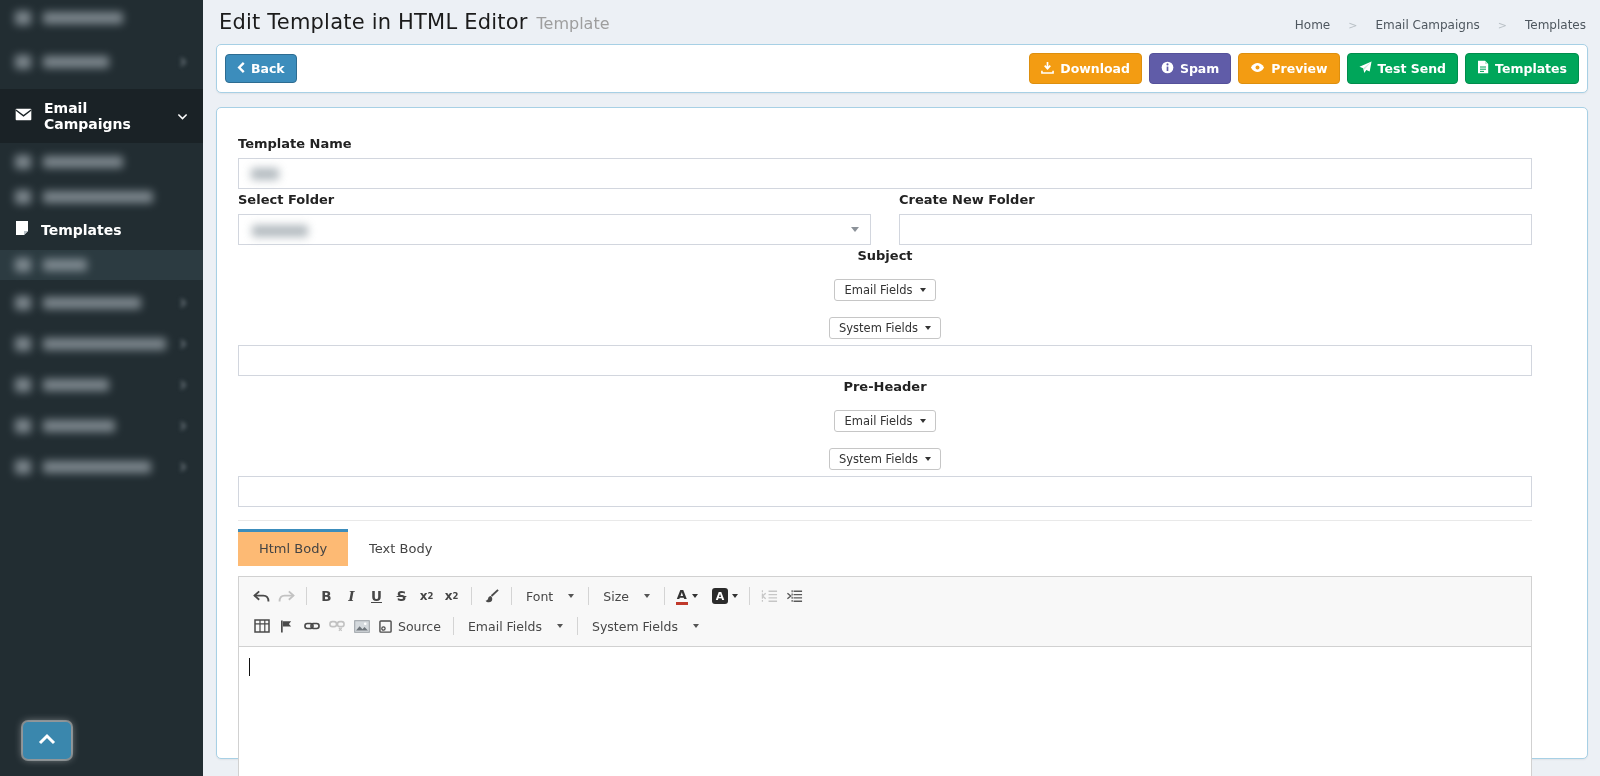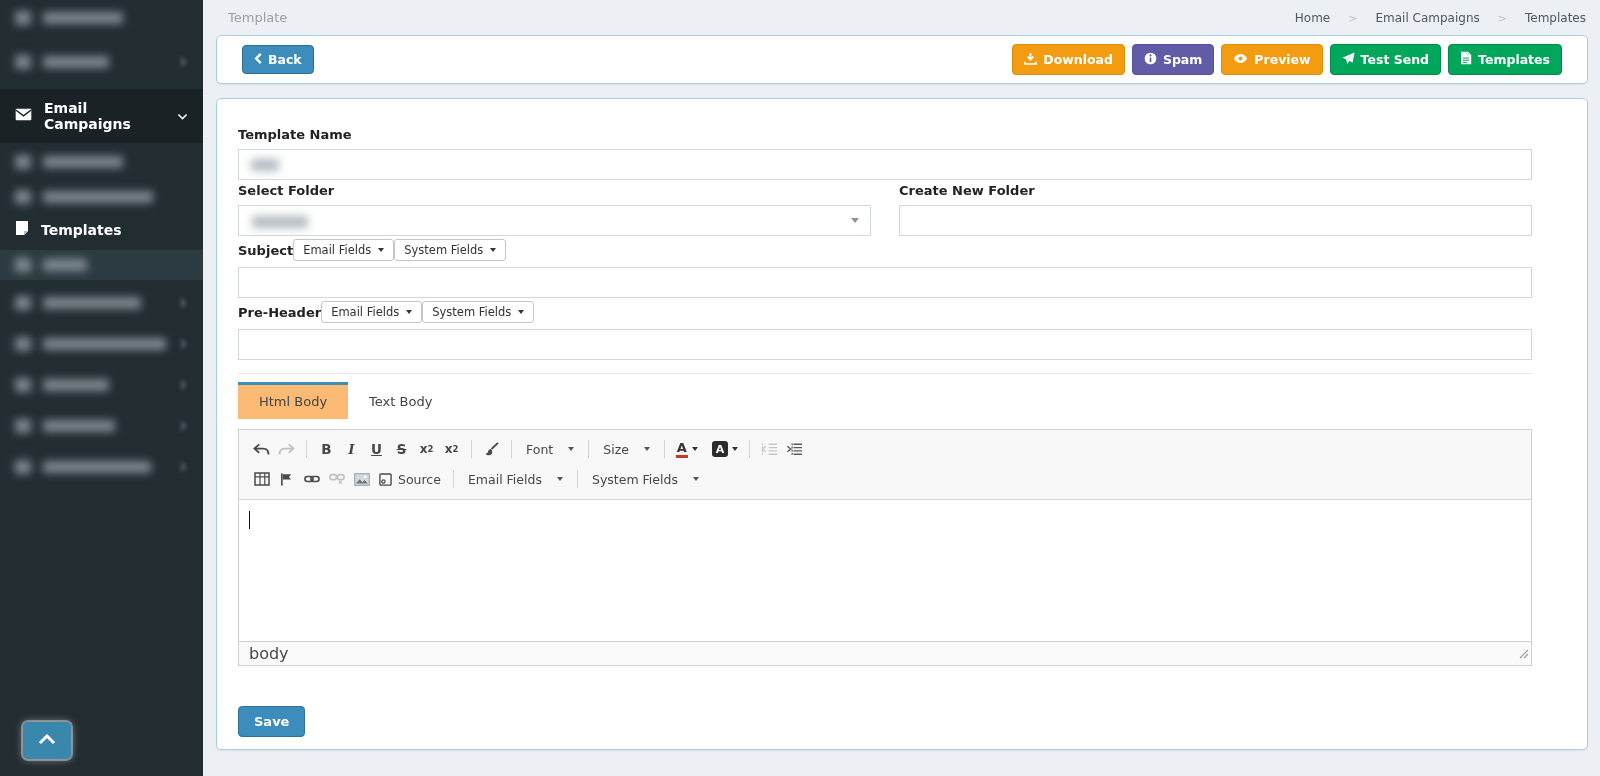--- a/index.html
+++ b/index.html
@@ -19,46 +19,46 @@
   .blur-chev { margin-left:auto; filter:blur(2px); color:#8a949b; display:flex; }
   .settings-row { display:block; padding:10px 15px 4px; }
   .settings-inner { display:flex; align-items:center; gap:10px; color:#fff; font-size:15px; font-weight:bold; }
   .settings-dashes { margin:5px 3px 0 6px; border-bottom:2px dashed #cdd5d9; }
   .scrolltop { position:absolute; left:23px; bottom:17px; width:48px; height:37px; background:#3a87ad; border:none; border-radius:5px; display:flex; align-items:center; justify-content:center; box-shadow:0 0 0 2px rgba(255,255,255,.35), 0 0 9px rgba(255,255,255,.55); cursor:pointer; }
 
   
   .main { flex:1; position:relative; }
   .content-header { display:flex; align-items:baseline; padding:10px 14px 3px 16px; }
   .page-title { font-size:21px; font-weight:500; color:#1b1b1b; letter-spacing:.2px; }
-  .page-subtitle { font-size:13px; color:#9e9e9e; margin-left:9px; }
+  .page-subtitle { font-size:16px; color:#9e9e9e; margin-left:9px; }
   .breadcrumb { margin-left:auto; font-size:12px; color:#4e575f; display:flex; align-items:center; gap:18px; }
   .crumb-sep { color:#b9c0c6; font-size:11px; }
 
   .card { background:#fff; border:1px solid #a7d0e5; border-radius:5px; margin:0 12px 0 13px; box-shadow:0 1px 2px rgba(0,0,0,.06); }
-  .toolbar-card { margin-top:7px; padding:8px 25px; display:flex; align-items:center; }
+  .toolbar-card { margin-top:7px; padding:8px 8px; display:flex; align-items:center; }
   .btn { display:inline-flex; align-items:center; gap:6px; border-radius:4px; font-size:12.5px; font-weight:bold; color:#fff; padding:6px 11px; border:1px solid transparent; cursor:pointer; font-family:inherit; }
   .btn-back { background:#3c8dbc; border-color:#2d6c91; }
   .right-btns { margin-left:auto; display:flex; gap:7px; }
   .btn-orange { background:#f39c12; border-color:#dd8f0e;justify-content:center; }
   .btn-purple { background:#605ca8; border-color:#55519a; }
   .btn-green { background:#00a65a; border-color:#008d4c; }
 
   .main-card { margin-top:14px; height:652px; padding:28px 55px 16px 21px; }
 
   .flabel { display:block; font-weight:bold; font-size:13px; color:#222; margin-bottom:7px; }
   .field-group { margin-bottom:3px; }
   .input-wrap { position:relative; }
   .tinput { width:100%; height:31px; border:1px solid #d2d6de; background:#fff; padding:5px 12px; font-size:13px; font-family:inherit; border-radius:0; outline:none; }
   .val-blob { position:absolute; left:13px; top:10px; }
   .row2 { display:flex; gap:28px; }
   .col { flex:1; }
   .selectbox { position:relative; width:100%; height:31px; border:1px solid #d2d6de; background:#fff; cursor:pointer; }
   .sel-caret { position:absolute; right:11px; top:12px; width:0; height:0; border-left:4px solid transparent; border-right:4px solid transparent; border-top:5px solid #8c9299; }
 
-  .inline-label-row { display:flex; align-items:center; gap:0; margin-bottom:6px; }
+  .inline-label-row { display:flex; align-items:center; gap:16px; margin-bottom:6px;flex-direction:column; }
   .inline-label-row .flabel { margin-bottom:0; }
   .mini-btn { display:inline-flex; align-items:center; gap:7px; background:#fff; border:1px solid #c6c6c6; border-radius:3px; font-size:11.5px; color:#333; padding:3px 9px; cursor:pointer; font-family:inherit; }
   .dcaret { width:0; height:0; border-left:3.5px solid transparent; border-right:3.5px solid transparent; border-top:4px solid #333; }
 
   .divider { border:none; border-top:1px solid #e9e9e9; margin:13px 0 0; }
   .tabs { display:flex; margin-top:8px; }
   .tab { padding:9px 21px 10px; font-size:13px; color:#444; border-top:3px solid transparent; cursor:pointer; }
   .tab.active { border-top-color:#3c8dbc; background:#fdba74; }
 
   
@@ -208,20 +208,21 @@
         <svg width="18" height="12" viewBox="0 0 18 12">
             <path d="M2 10l7-7 7 7" stroke="#fff" stroke-width="3" fill="none"></path>
           </svg>
       </span>
     </button>
   </nav>
 
   <div class="main">
 
     <div class="content-header">
+      <span class="page-title">Edit Template in HTML Editor</span>
       <span class="page-subtitle">Template</span>
       <div class="breadcrumb">
         <span>Home</span>
         <span class="crumb-sep">&gt;</span>
         <span>Email Campaigns</span>
         <span class="crumb-sep">&gt;</span>
         <span>Templates</span>
       </div>
     </div>
 

